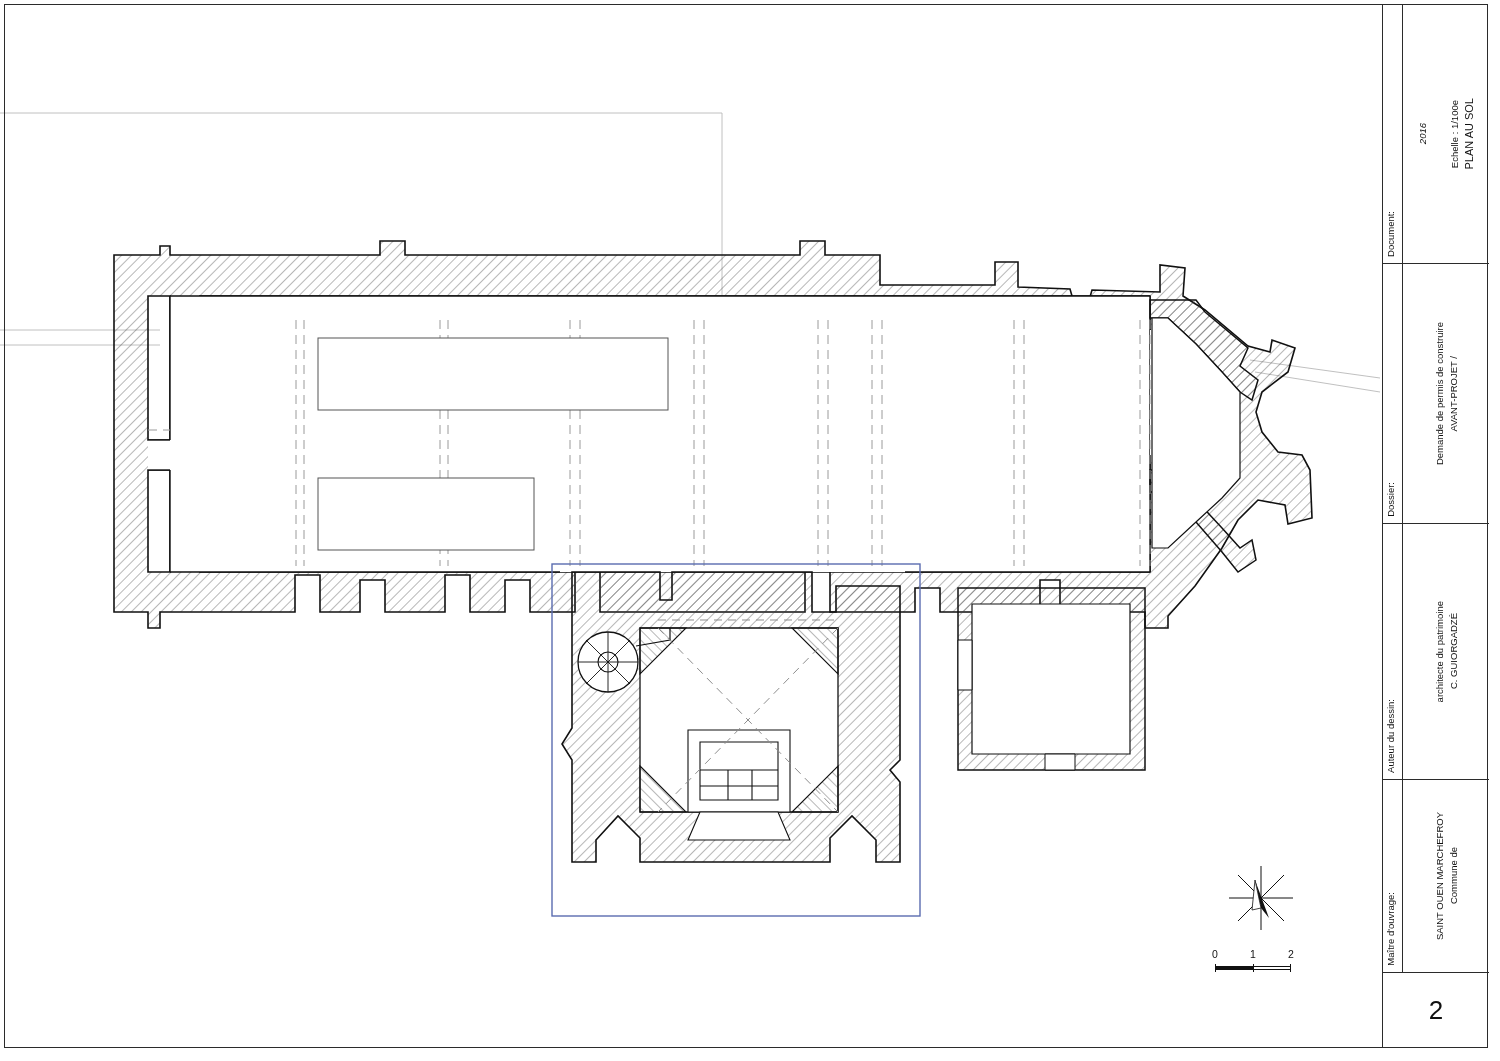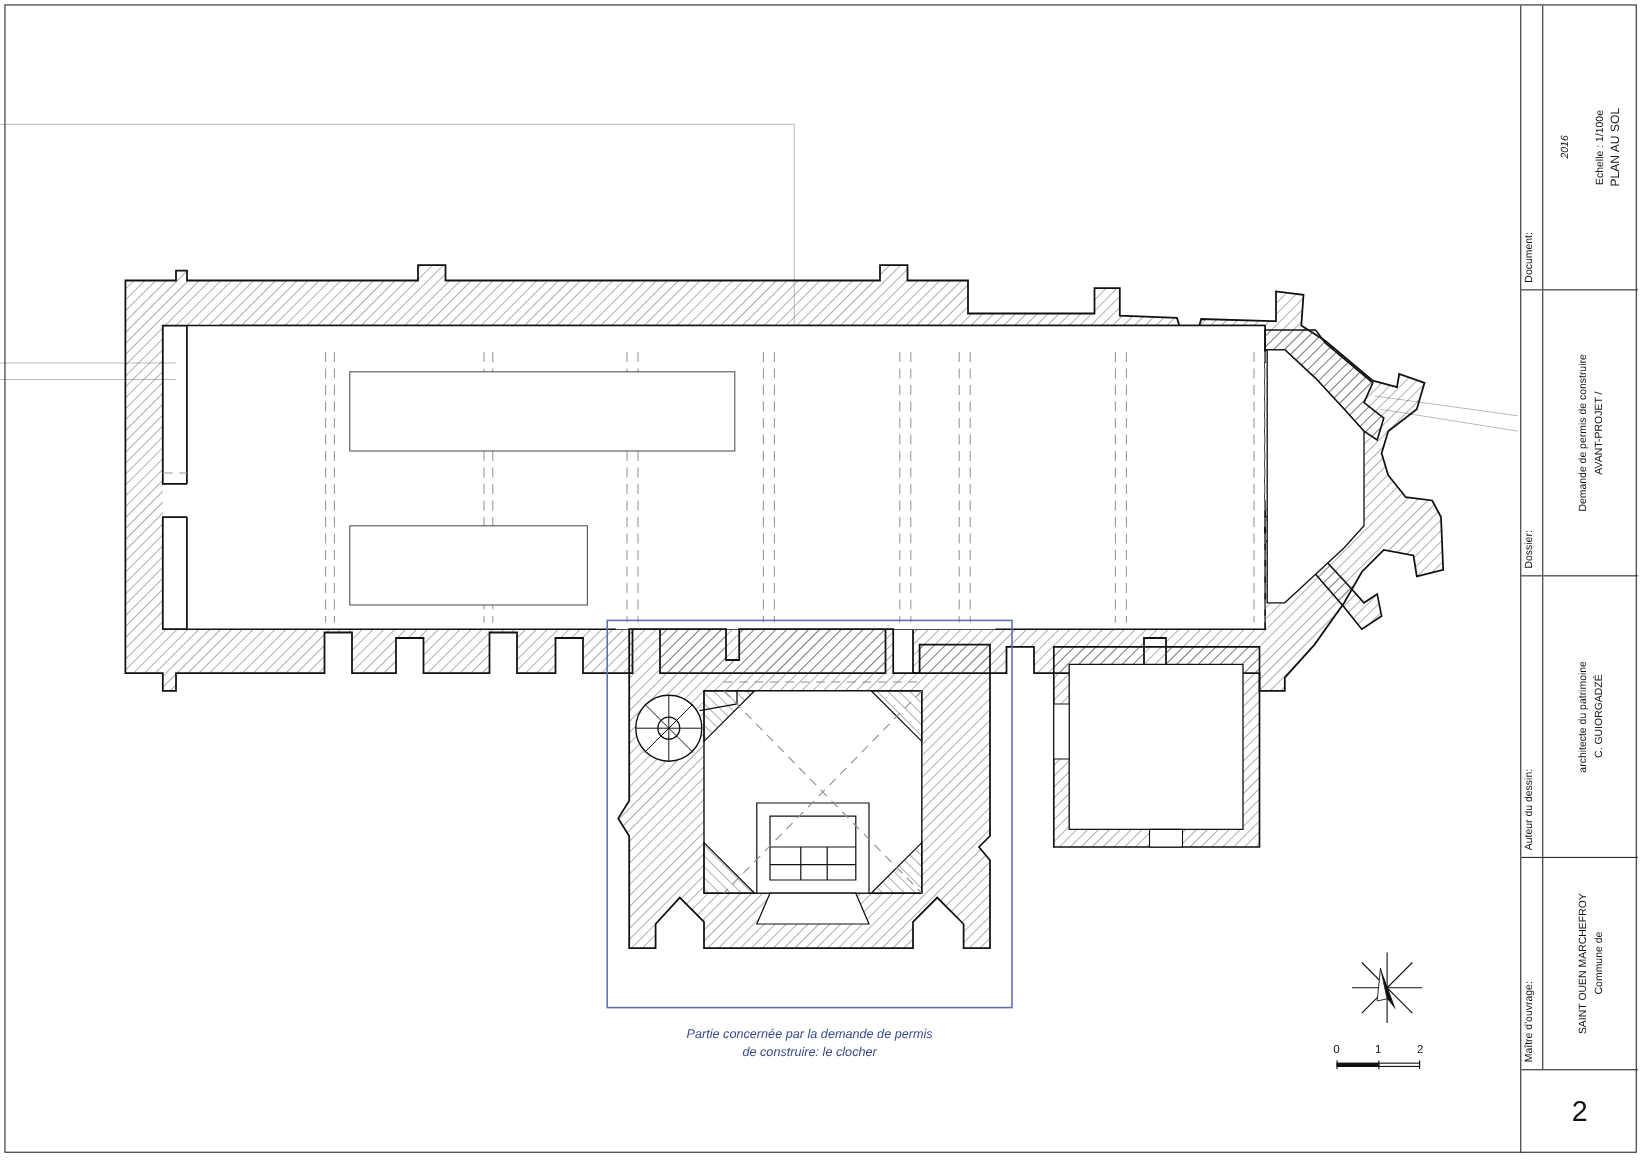--- a/index.html
+++ b/index.html
@@ -320,24 +320,20 @@
 
     <g fill="#ffffff" stroke="#555" stroke-width="1">
       <rect x="318" y="338" width="350" height="72"></rect>
       <rect x="318" y="478" width="216" height="72"></rect>
     </g>
 
     <rect x="552" y="564" width="368" height="352" fill="none" stroke="#5a6cb0" stroke-width="1.4"></rect>
 
   </svg>
 
-  <div class="abs-text" style="left:560px; top:934px; width:352px;">
-    <div>Partie concernée par la demande de permis</div>
-    <div>de construire: le clocher</div>
-  </div>
 
   <svg class="north" viewBox="0 0 72 72">
     <line x1="36" y1="4" x2="36" y2="68" stroke="#111" stroke-width="1"></line>
     <line x1="4" y1="36" x2="68" y2="36" stroke="#111" stroke-width="1"></line>
     <line x1="13" y1="13" x2="59" y2="59" stroke="#111" stroke-width="1"></line>
     <line x1="59" y1="13" x2="13" y2="59" stroke="#111" stroke-width="1"></line>
     <polygon points="30,18 44,56 36,46" fill="#111"></polygon>
     <polygon points="30,18 36,46 27,48" fill="#ffffff" stroke="#111" stroke-width="0.8"></polygon>
   </svg>
 

